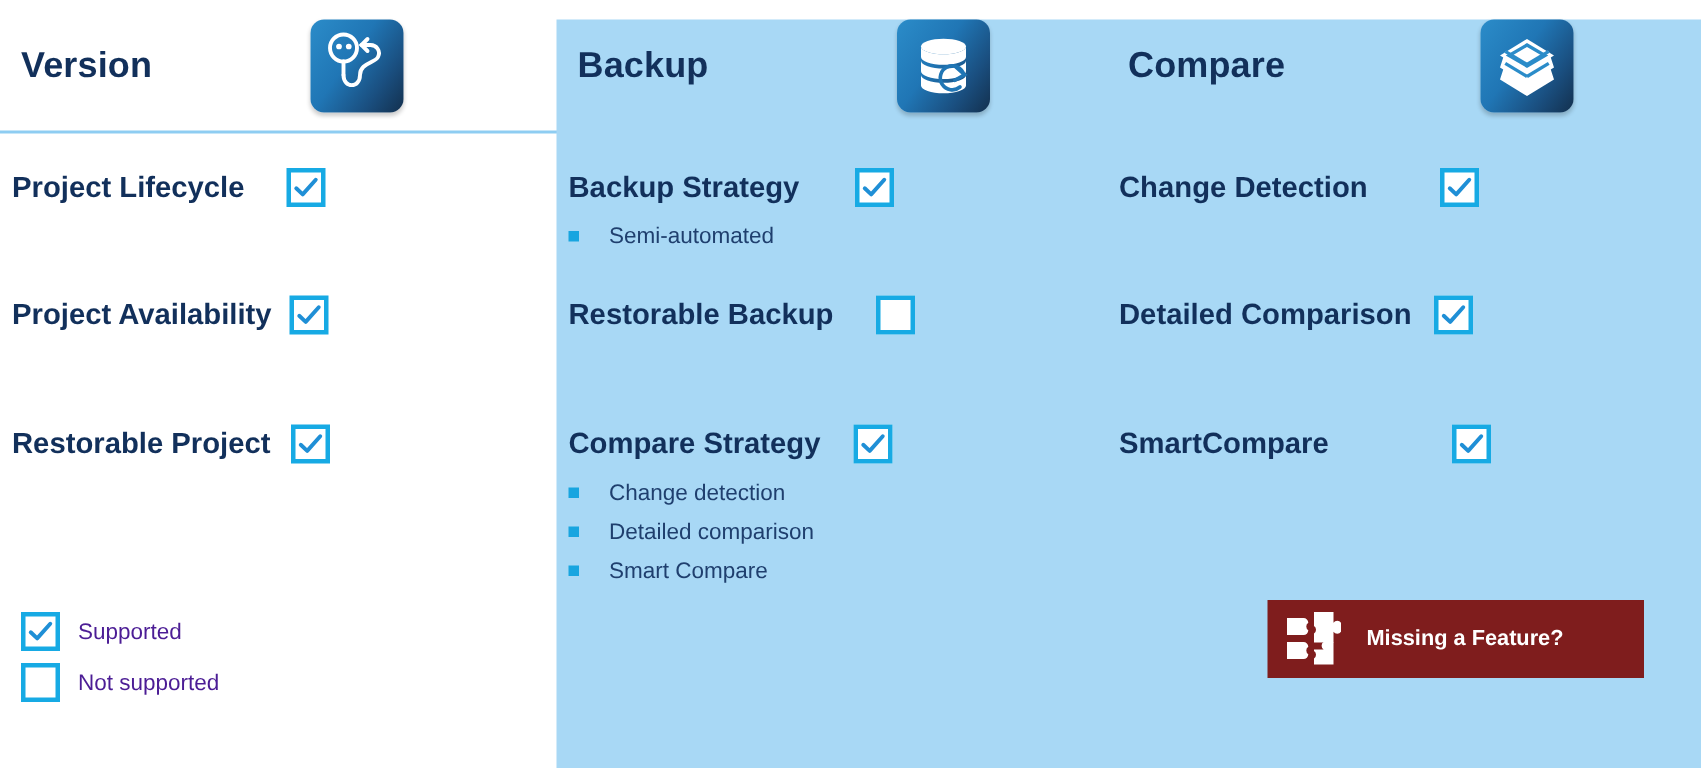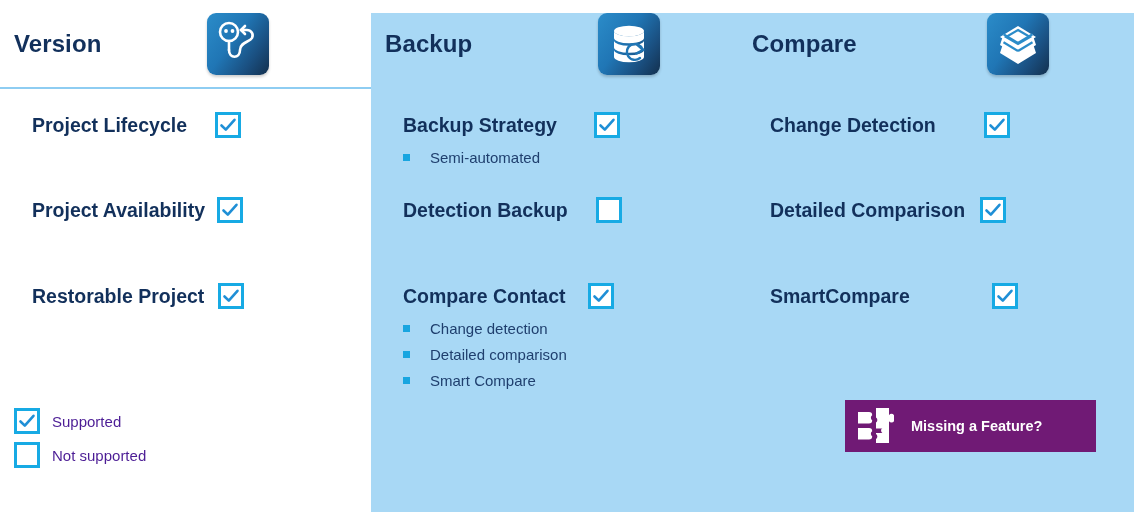--- a/index.html
+++ b/index.html
@@ -73,21 +73,21 @@
     box-shadow: 0 2px 3px rgba(0,0,0,0.20);
   }
   .col1 .col-icon { left: 207px; }
   .col2 .col-icon { left: 227px; }
   .col3 .col-icon { left: 249px; }
   .col-icon svg { display: block; width: 62px; height: 62px; }
 
   
   .feature {
     position: absolute;
-    left: 32px;
+    left: 8px;
   }
   .feature-line {
     display: flex;
     align-items: center;
     height: 30px;
   }
   .feature-label {
     font-size: 19.5px;
     font-weight: bold;
     color: #12305b;
@@ -152,21 +152,21 @@
     white-space: nowrap;
   }
 
   
   .banner {
     position: absolute;
     left: 845px;
     top: 400px;
     width: 251px;
     height: 52px;
-    background: #701a75;
+    background: #7f1d1d;
     display: flex;
     align-items: center;
   }
   .banner-icon {
     width: 44px;
     height: 40px;
     margin-left: 11px;
     flex: 0 0 auto;
   }
   .banner-icon svg { display: block; width: 44px; height: 40px; }
@@ -299,29 +299,29 @@
     <ul class="sublist">
       <li>
         <span class="bullet"></span>
         <span>Semi-automated</span>
       </li>
     </ul>
   </div>
 
   <div class="feature row2">
     <div class="feature-line">
-      <div class="feature-label">Detection Backup</div>
+      <div class="feature-label">Restorable Backup</div>
       <div style="width:28px"></div>
       <div class="checkbox"></div>
     </div>
   </div>
 
   <div class="feature row3">
     <div class="feature-line">
-      <div class="feature-label">Compare Contact</div>
+      <div class="feature-label">Compare Strategy</div>
       <div style="width:22px"></div>
       <div class="checkbox">
         <svg viewBox="0 0 20 20" xmlns="http://www.w3.org/2000/svg">
           <path d="M3.5 10.5 L7.8 14.6 L16.5 4.8" fill="none" stroke="#1f8fd6" stroke-width="2.6" stroke-linecap="round" stroke-linejoin="round"></path>
         </svg>
       </div>
     </div>
     <ul class="sublist">
       <li>
         <span class="bullet"></span>

